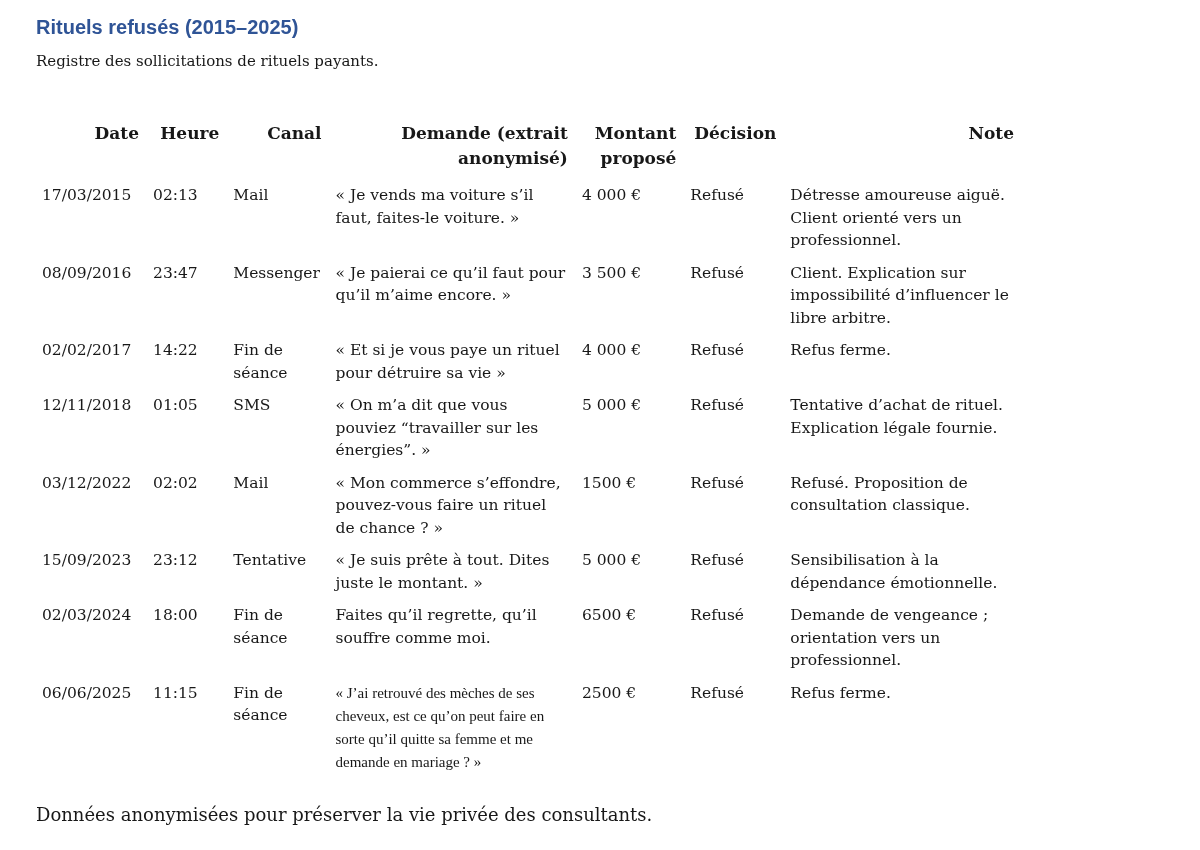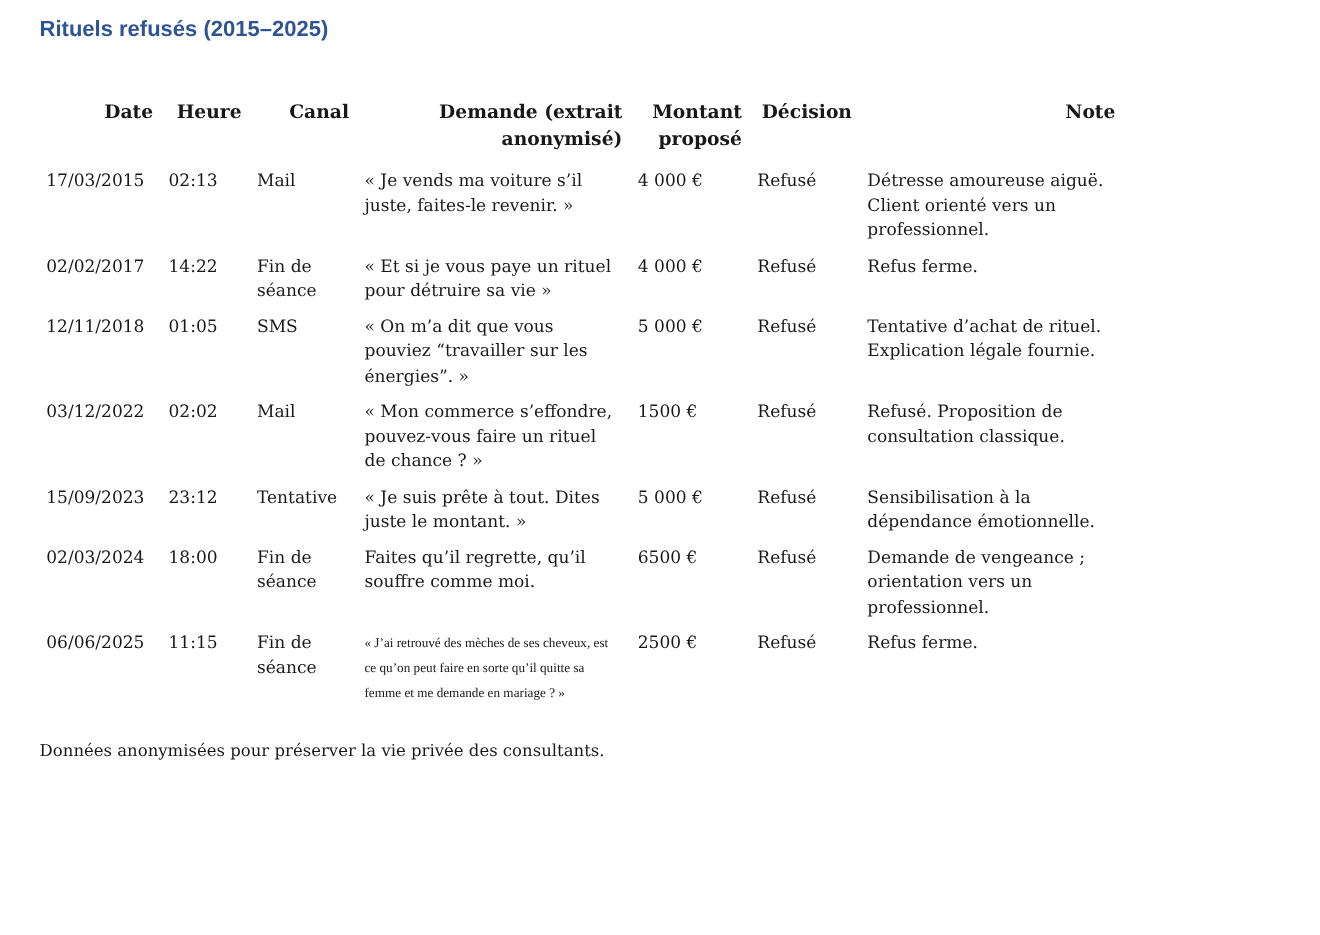--- a/index.html
+++ b/index.html
@@ -55,34 +55,35 @@
   table.registry td {
     text-align: left;
     vertical-align: top;
     font-size: 15.5px;
     line-height: 22.5px;
     padding: 0 14px 10px 0;
   }
   
   table.registry tbody tr:last-child td.col-demande {
     font-family: "Liberation Serif", serif;
-    font-size: 12px;
+    font-size: 15px;
     line-height: 23px;
   }
   .doc-footer {
-    font-size: 15px;
+    font-size: 18px;
     line-height: 21px;
     margin: 20px 0 0 0;
   }
 </style>
 </head>
 <body>
 
 <div class="page">
   <h1 class="doc-title">Rituels refusés (2015–2025)</h1>
+  <p class="doc-subtitle">Registre des sollicitations de rituels payants.</p>
 
   <table class="registry">
     <colgroup>
       <col class="c-date">
         <col class="c-heure">
         <col class="c-canal">
         <col class="c-demande">
       <col class="c-montant">
         <col class="c-decision">
         <col class="c-note">
@@ -96,24 +97,33 @@
           <th class="col-montant">Montant proposé</th>
           <th class="col-decision">Décision</th>
           <th class="col-note">Note</th>
         </tr>
     </thead>
     <tbody>
         <tr>
           <td class="col-date">17/03/2015</td>
           <td class="col-heure">02:13</td>
           <td class="col-canal">Mail</td>
-          <td class="col-demande">« Je vends ma voiture s’il juste, faites-le revenir. »</td>
+          <td class="col-demande">« Je vends ma voiture s’il faut, faites-le voiture. »</td>
           <td class="col-montant">4 000 €</td>
           <td class="col-decision">Refusé</td>
           <td class="col-note">Détresse amoureuse aiguë. Client orienté vers un professionnel.</td>
+        </tr>
+        <tr>
+          <td class="col-date">08/09/2016</td>
+          <td class="col-heure">23:47</td>
+          <td class="col-canal">Messenger</td>
+          <td class="col-demande">« Je paierai ce qu’il faut pour qu’il m’aime encore. »</td>
+          <td class="col-montant">3 500 €</td>
+          <td class="col-decision">Refusé</td>
+          <td class="col-note">Client. Explication sur impossibilité d’influencer le libre arbitre.</td>
         </tr>
         <tr>
           <td class="col-date">02/02/2017</td>
           <td class="col-heure">14:22</td>
           <td class="col-canal">Fin de séance</td>
           <td class="col-demande">« Et si je vous paye un rituel pour détruire sa vie »</td>
           <td class="col-montant">4 000 €</td>
           <td class="col-decision">Refusé</td>
           <td class="col-note">Refus ferme.</td>
         </tr>

